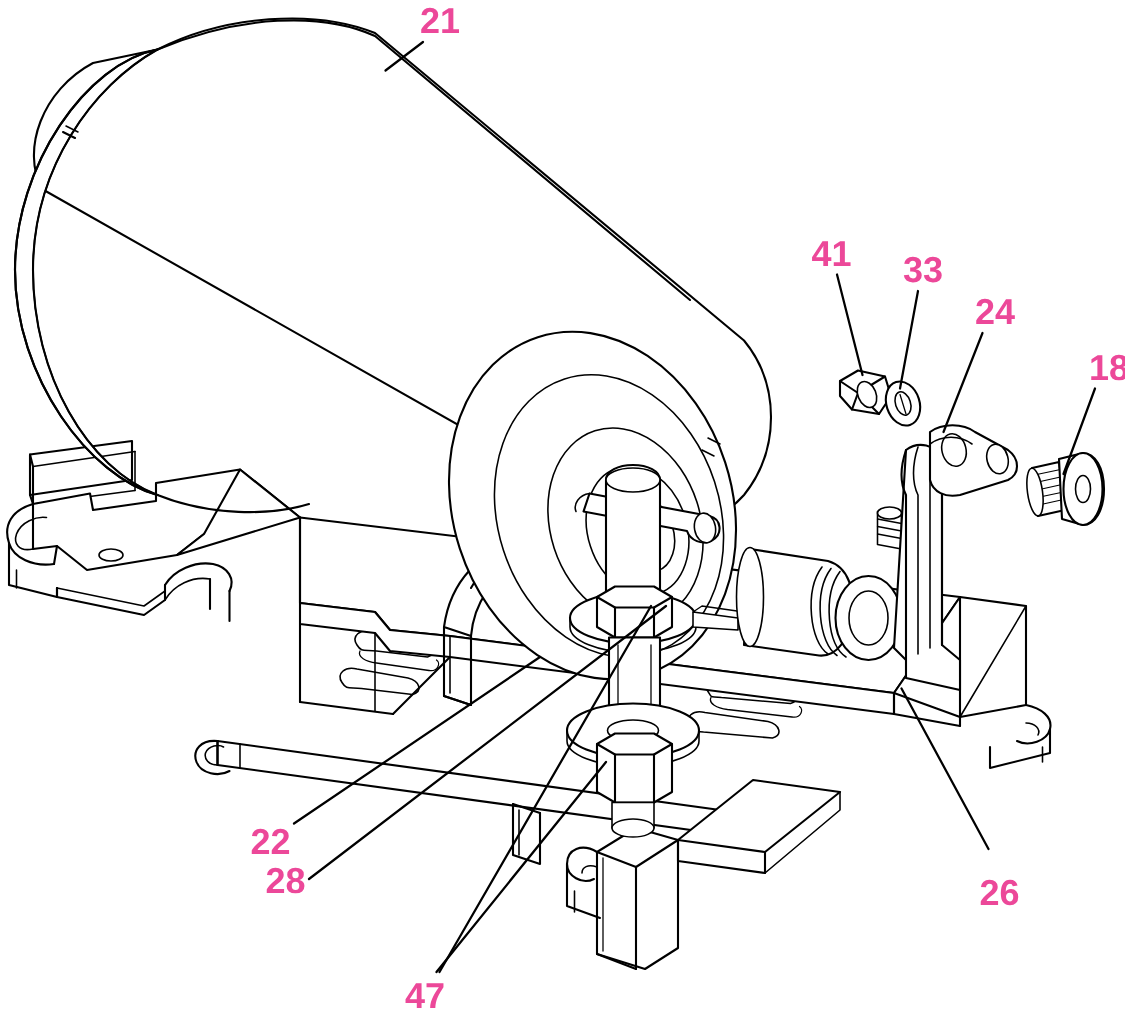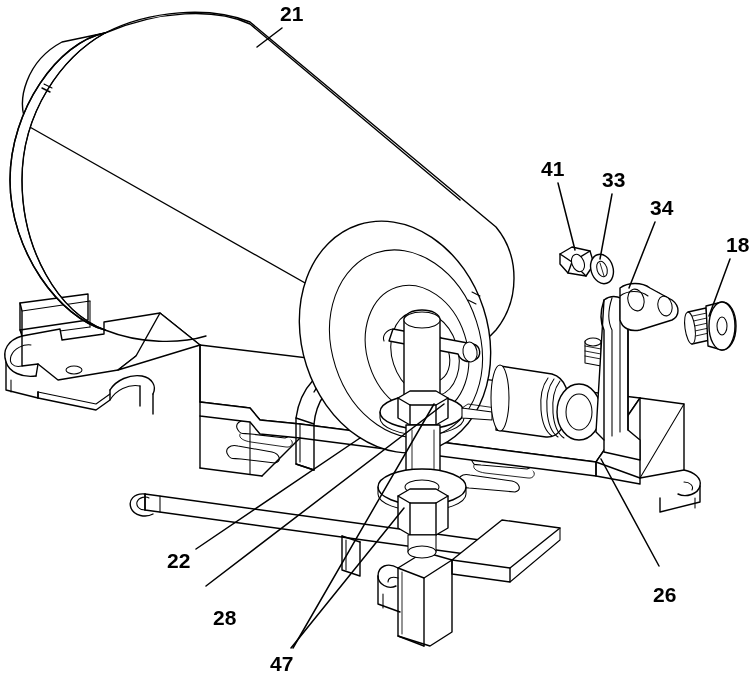--- a/index.html
+++ b/index.html
@@ -64,22 +64,22 @@
     fill: #ffffff;
     stroke: #000000;
     stroke-width: 1.05;
     stroke-linejoin: round;
     stroke-linecap: round;
   }
   .ref-num {
     position: absolute;
     font-family: "Liberation Sans", sans-serif;
     font-weight: bold;
-    font-size: 21px;
-    color: #000000;
+    font-size: 24px;
+    color: #ec4899;
     line-height: 1;
     letter-spacing: 0px;
     white-space: nowrap;
     user-select: none;
   }
 </style>
 </head>
 <body>
 
 <div id="figure-root">
@@ -331,20 +331,20 @@
       <path class="leader" d="M 291 648 L 404 508"></path>
       <path class="leader" d="M 293 648 L 434 404"></path>
       <path class="leader" d="M 206 586 L 444 404"></path>
       <path class="leader" d="M 196 549 L 360 438"></path>
     </g>
   </svg>
 
   <div class="ref-num" style="left:280px; top:3px;">21</div>
   <div class="ref-num" style="left:541px; top:158px;">41</div>
   <div class="ref-num" style="left:602px; top:169px;">33</div>
-  <div class="ref-num" style="left:650px; top:197px;">34</div>
+  <div class="ref-num" style="left:650px; top:197px;">24</div>
   <div class="ref-num" style="left:726px; top:234px;">18</div>
   <div class="ref-num" style="left:653px; top:584px;">26</div>
   <div class="ref-num" style="left:270px; top:653px;">47</div>
-  <div class="ref-num" style="left:177px; top:607px;margin-left:36px;">28</div>
+  <div class="ref-num" style="left:177px; top:576px;">28</div>
   <div class="ref-num" style="left:167px; top:550px;">22</div>
 
 </div>
 
 </body></html>

